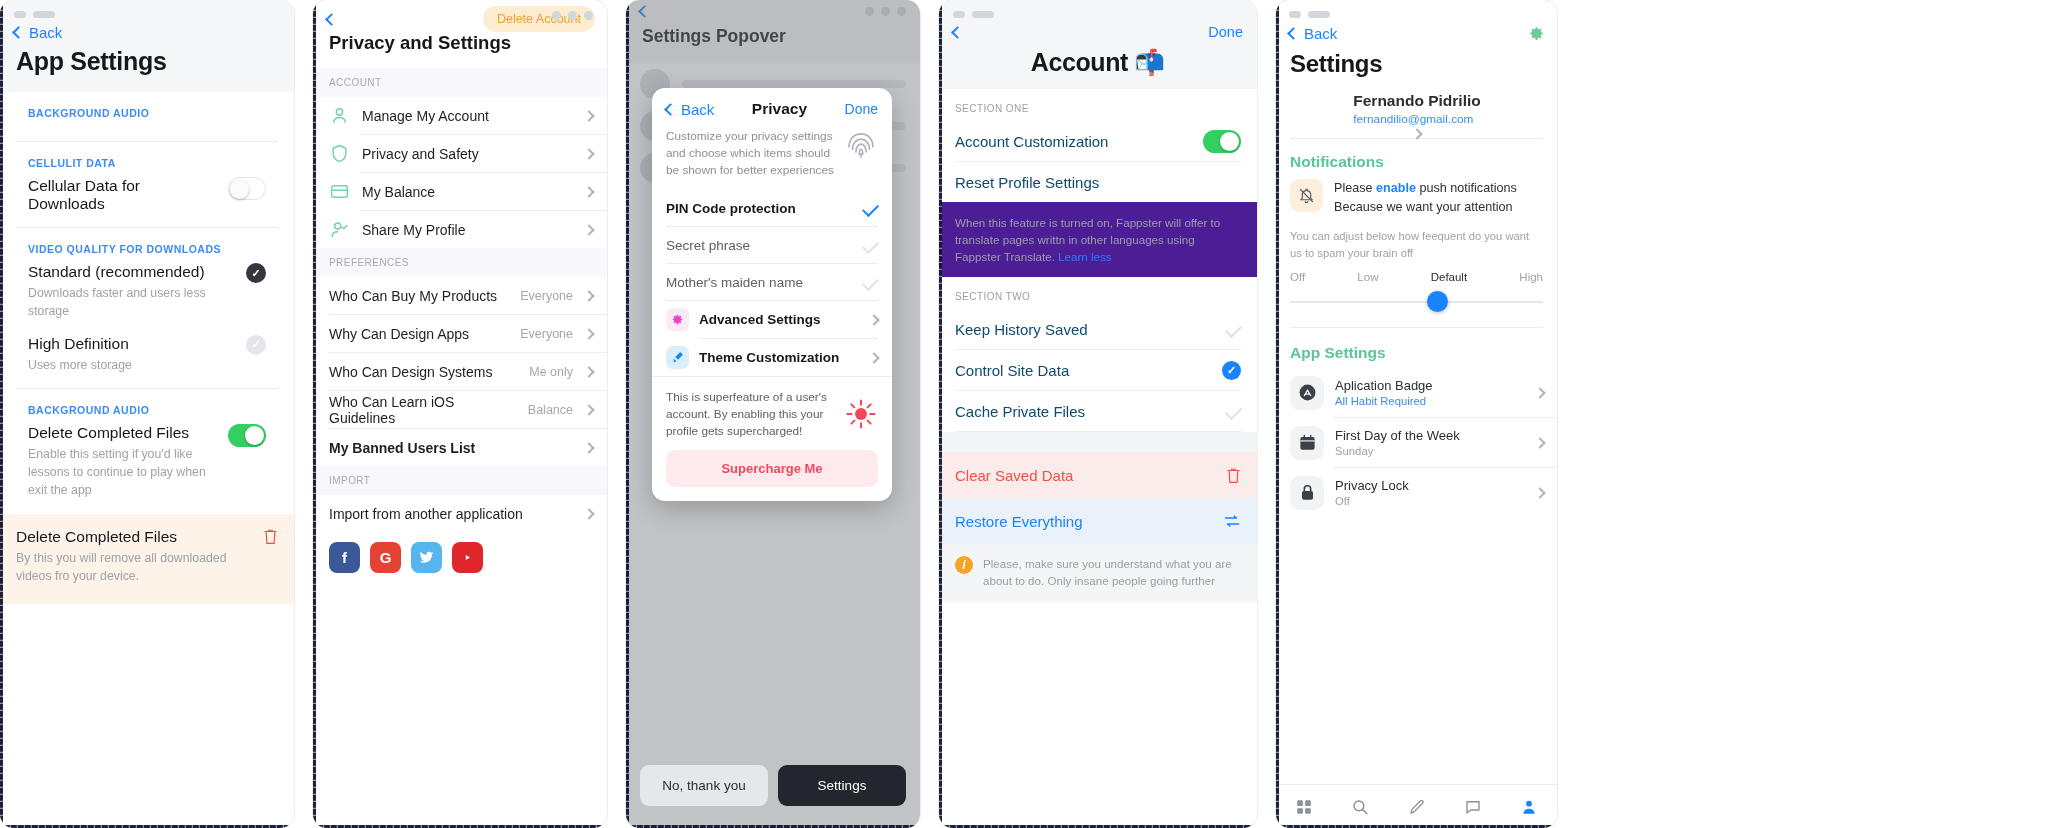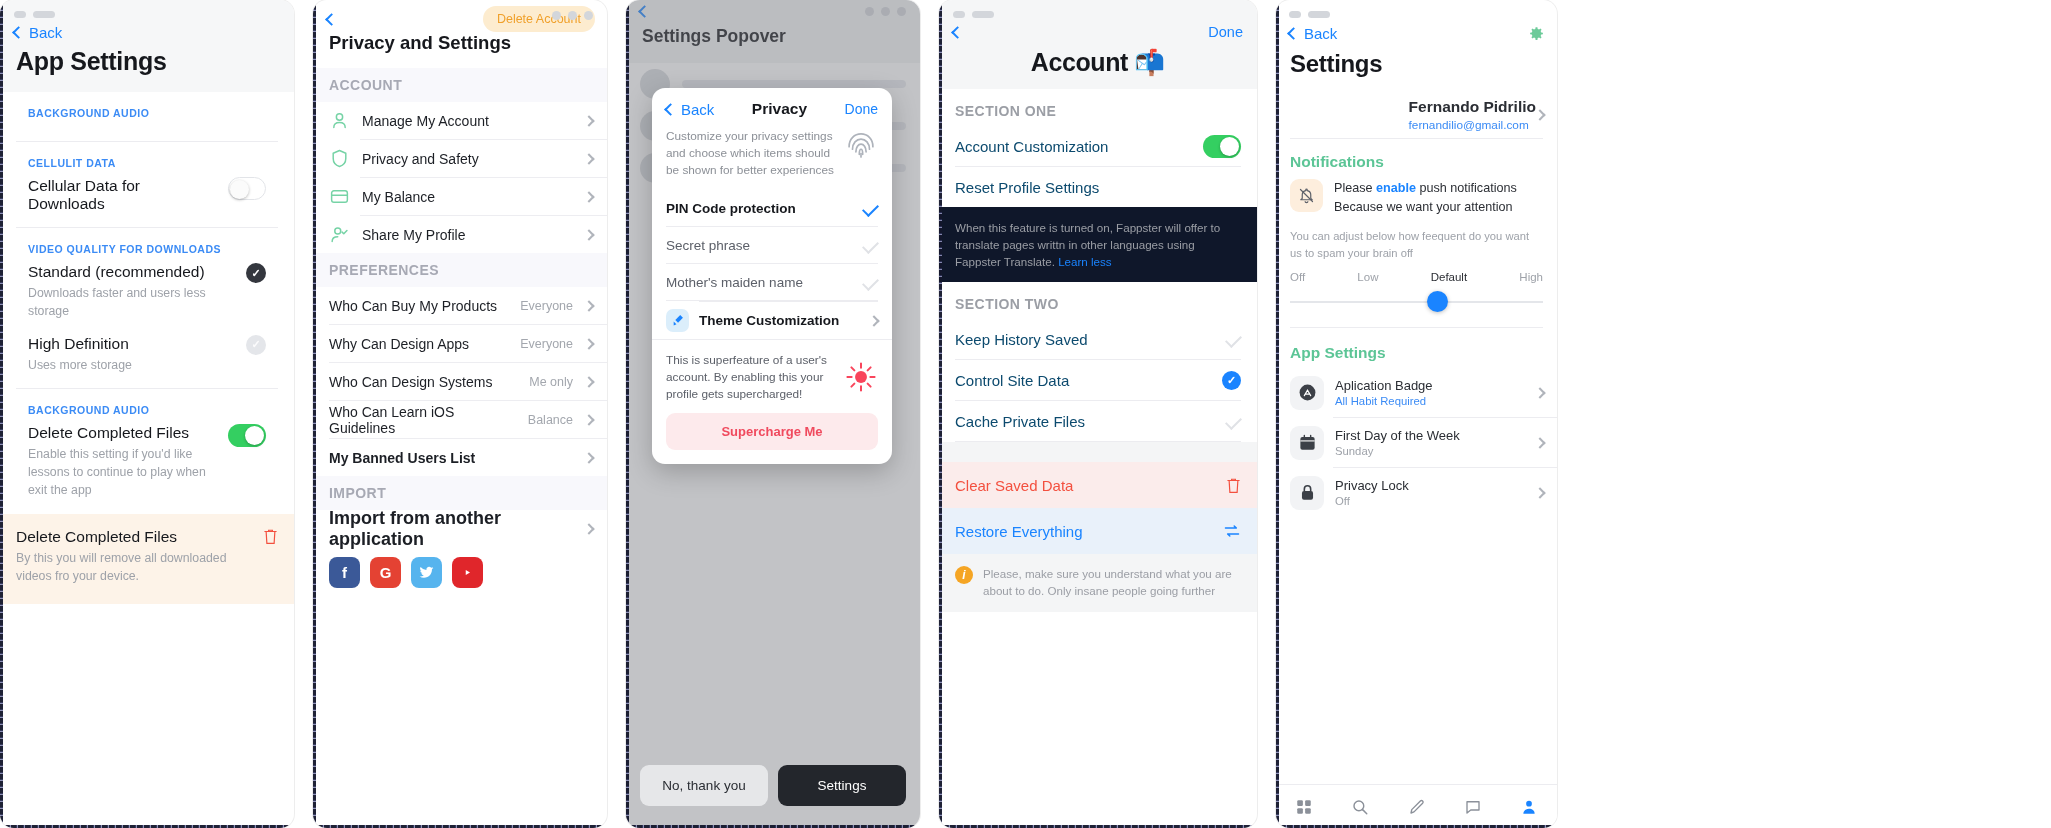--- a/index.html
+++ b/index.html
@@ -65,22 +65,22 @@
   }
   .chev-right {
     display:inline-block; width:8px; height:8px;
     border-right:2px solid #b0b4bb; border-top:2px solid #b0b4bb;
     transform: rotate(45deg);
   }
   .backrow { display:flex; align-items:center; gap:6px; }
   .backtxt { color:#1a84ff; font-size:15px; }
 
   .sechead {
-    font-size:14px; letter-spacing:.45px; text-transform:uppercase;
-    font-weight:700;
+    font-size:10px; letter-spacing:.45px; text-transform:uppercase;
+    font-weight:400;
   }
 
   .toggle { width:38px; height:23px; border-radius:12px; position:relative; flex:none; }
   .toggle.on { background:#34cf61; }
   .toggle.off { background:#ffffff; border:1px solid #e2e4e8; }
   .toggle .knob{
     position:absolute; top:2px; width:19px; height:19px; border-radius:50%;
     background:#fff; box-shadow:0 1px 3px rgba(0,0,0,.28);
   }
   .toggle.on .knob { right:2px; }
@@ -113,21 +113,21 @@
   .p2 .topbar { display:flex; align-items:center; justify-content:space-between; padding:6px 12px 0 14px; }
   .pill { background:#fdeccf; color:#f0a02a; font-size:12.5px; padding:6px 14px; border-radius:13px; }
   .p2 .h1 { font-size:18.5px; font-weight:bold; color:#16181d; padding:12px 0 14px 16px; }
   .p2 .sechead { background:#f8f8fc; color:#a7a9b4; padding:9px 16px; }
   .p2 .item { display:flex; align-items:center; gap:12px; padding:0 14px 0 16px; height:37px; }
   .p2 .item .name { font-size:14px; color:#1c1f25; flex:1; }
   .p2 .item .val { font-size:12.5px; color:#a3a7ae; }
   .p2 .idiv { height:1px; background:#ededf1; margin-left:47px; }
   .p2 .idiv.full { margin-left:16px; }
   .p2 .banned { color:#f5503a; font-weight:bold; }
-  .p2 .imp { font-size:18px; font-weight:bold; color:#1c1f25; flex:1; }
+  .p2 .imp { font-size:14px; font-weight:normal; color:#1c1f25; flex:1; }
   .p2 .socials { display:flex; gap:10px; padding:10px 16px 0; }
   .sq { width:31px; height:31px; border-radius:8px; display:flex; align-items:center; justify-content:center; color:#fff; font-weight:bold; font-size:15px; }
   .sq.fb{background:#3b5998;} .sq.gg{background:#e44233;} .sq.tw{background:#56b4ee;} .sq.yt{background:#e0262b;}
   .mintico { width:21px; height:21px; flex:none; }
 
   
   .p3 .behind { position:absolute; inset:0; background:#fff; }
   .p3 .bhdr { background:#f3f4f5; padding-bottom:16px; }
   .p3 .h1 { font-size:17.5px; font-weight:bold; color:#16181d; padding:10px 0 0 16px; }
   .p3 .scrim { position:absolute; inset:0; background:rgba(120,122,128,.45); }
@@ -161,38 +161,38 @@
 
   
   .p4 .hdr { background:#f5f6f7; padding-bottom:12px; }
   .p4 .topbar { display:flex; align-items:center; justify-content:space-between; padding:6px 14px 0 14px; }
   .p4 .done { color:#1a84ff; font-size:14.5px; }
   .p4 .h1 { font-size:25px; font-weight:bold; color:#16181d; text-align:center; padding-top:8px; letter-spacing:-.4px;}
   .p4 .sechead { color:#9b9ea5; padding:14px 16px 7px; }
   .p4 .row { display:flex; align-items:center; justify-content:space-between; padding:0 16px; height:40px; }
   .p4 .row .t { font-size:15px; color:#0c4a6e; }
   .p4 .rdiv { height:1px; background:#ececf0; margin:0 16px; }
-  .p4 .note { background:#0f172a; padding:12px 16px; }
+  .p4 .note { background:#4c1d95; padding:12px 16px; }
   .p4 .note p { font-size:11.6px; color:#9b9ea5; line-height:1.48; }
   .p4 .note a { color:#1a84ff; text-decoration:none; }
   .bluecheck { width:19px; height:19px; border-radius:50%; background:#1a84ff; display:flex; align-items:center; justify-content:center; color:#fff; font-size:11px; font-weight:bold; flex:none; }
   .p4 .gap { height:20px; background:#f4f5f6; }
   .p4 .clear { background:#fbeceb; padding:0 16px; height:46px; display:flex; align-items:center; justify-content:space-between; }
   .p4 .clear .t { color:#f3503f; font-size:15px; }
   .p4 .restore { background:#e9f1fa; padding:0 16px; height:46px; display:flex; align-items:center; justify-content:space-between; }
   .p4 .restore .t { color:#1a84ff; font-size:15px; }
   .p4 .warn { background:#f4f5f6; display:flex; gap:10px; padding:12px 16px; }
   .p4 .warn p { font-size:11.6px; color:#9b9ea5; line-height:1.45; flex:1; }
   .warnico { width:18px; height:18px; border-radius:50%; background:#f5a524; color:#fff; font-size:12px; font-weight:bold; display:flex; align-items:center; justify-content:center; flex:none; font-style:italic;}
   .trashico { width:15px; height:17px; position:relative; flex:none; }
 
   
   .p5 .topbar { display:flex; align-items:center; justify-content:space-between; padding:7px 12px 0 13px; }
   .p5 .h1 { font-size:24px; font-weight:bold; color:#16181d; padding:8px 0 14px 14px; letter-spacing:-.3px;}
-  .p5 .prow { display:flex; align-items:center; justify-content:flex-end; padding:0 13px 0 14px; height:46px;}
+  .p5 .prow { display:flex; align-items:center; justify-content:space-between; padding:0 13px 0 14px; height:46px;flex-direction:column;}
   .p5 .pname { font-size:15.5px; font-weight:bold; color:#2b2e34; }
   .p5 .pmail { font-size:11.8px; color:#3b8bf5; margin-top:2px; }
   .p5 .notifttl { font-size:15.5px; font-weight:bold; color:#5cc596; padding:14px 14px 8px; }
   .p5 .nrow { display:flex; gap:11px; align-items:flex-start; padding:0 14px; }
   .p5 .nrow p { font-size:12.6px; color:#2b2e34; line-height:1.5; flex:1; }
   .p5 .nrow a { color:#1a84ff; font-weight:bold; text-decoration:none; }
   .bellbox { width:33px; height:33px; border-radius:9px; background:#fdeedd; display:flex; align-items:center; justify-content:center; flex:none; }
   .p5 .adjust { font-size:11.2px; color:#9ea2a9; line-height:1.5; padding:11px 14px 0; }
   .p5 .ticks { display:flex; justify-content:space-between; padding:10px 14px 0; }
   .p5 .ticks span { font-size:11.5px; color:#9ea2a9; }
@@ -469,20 +469,29 @@
         <span class="t dim">Secret phrase</span>
         <span class="tick gray"></span>
       </div>
       <div class="pdiv"></div>
       <div class="prow">
         <span class="t dim">Mother's maiden name</span>
         <span class="tick gray"></span>
       </div>
       <div class="pdiv"></div>
 
+      <div class="arow">
+        <span class="ibox pink">
+          <svg width="13" height="13" viewBox="0 0 24 24">
+              <path d="M12 8.2a3.8 3.8 0 1 0 0 7.6 3.8 3.8 0 0 0 0-7.6zm9 4.9v-2.2l-2.4-.4a7 7 0 0 0-.8-1.9l1.4-2-1.6-1.6-2 1.4a7 7 0 0 0-1.9-.8L13.3 3h-2.6l-.4 2.6a7 7 0 0 0-1.9.8l-2-1.4-1.6 1.6 1.4 2a7 7 0 0 0-.8 1.9L3 10.9v2.2l2.4.4c.2.7.4 1.3.8 1.9l-1.4 2 1.6 1.6 2-1.4c.6.4 1.2.6 1.9.8l.4 2.6h2.6l.4-2.6c.7-.2 1.3-.4 1.9-.8l2 1.4 1.6-1.6-1.4-2c.4-.6.6-1.2.8-1.9z" fill="#e846c0"></path>
+            </svg>
+        </span>
+        <span class="t">Advanced Settings</span>
+        <span class="chev-right"></span>
+      </div>
       <div class="pdiv" style="margin-left:47px"></div>
       <div class="arow">
         <span class="ibox blue">
           <svg width="13" height="13" viewBox="0 0 24 24">
               <path d="M17 2l-9 9 5 5 9-9z" fill="#1a84ff"></path>
               <path d="M5 14l5 5-5 2z" fill="#1a84ff"></path>
             </svg>
         </span>
         <span class="t">Theme Customization</span>
         <span class="chev-right"></span>

